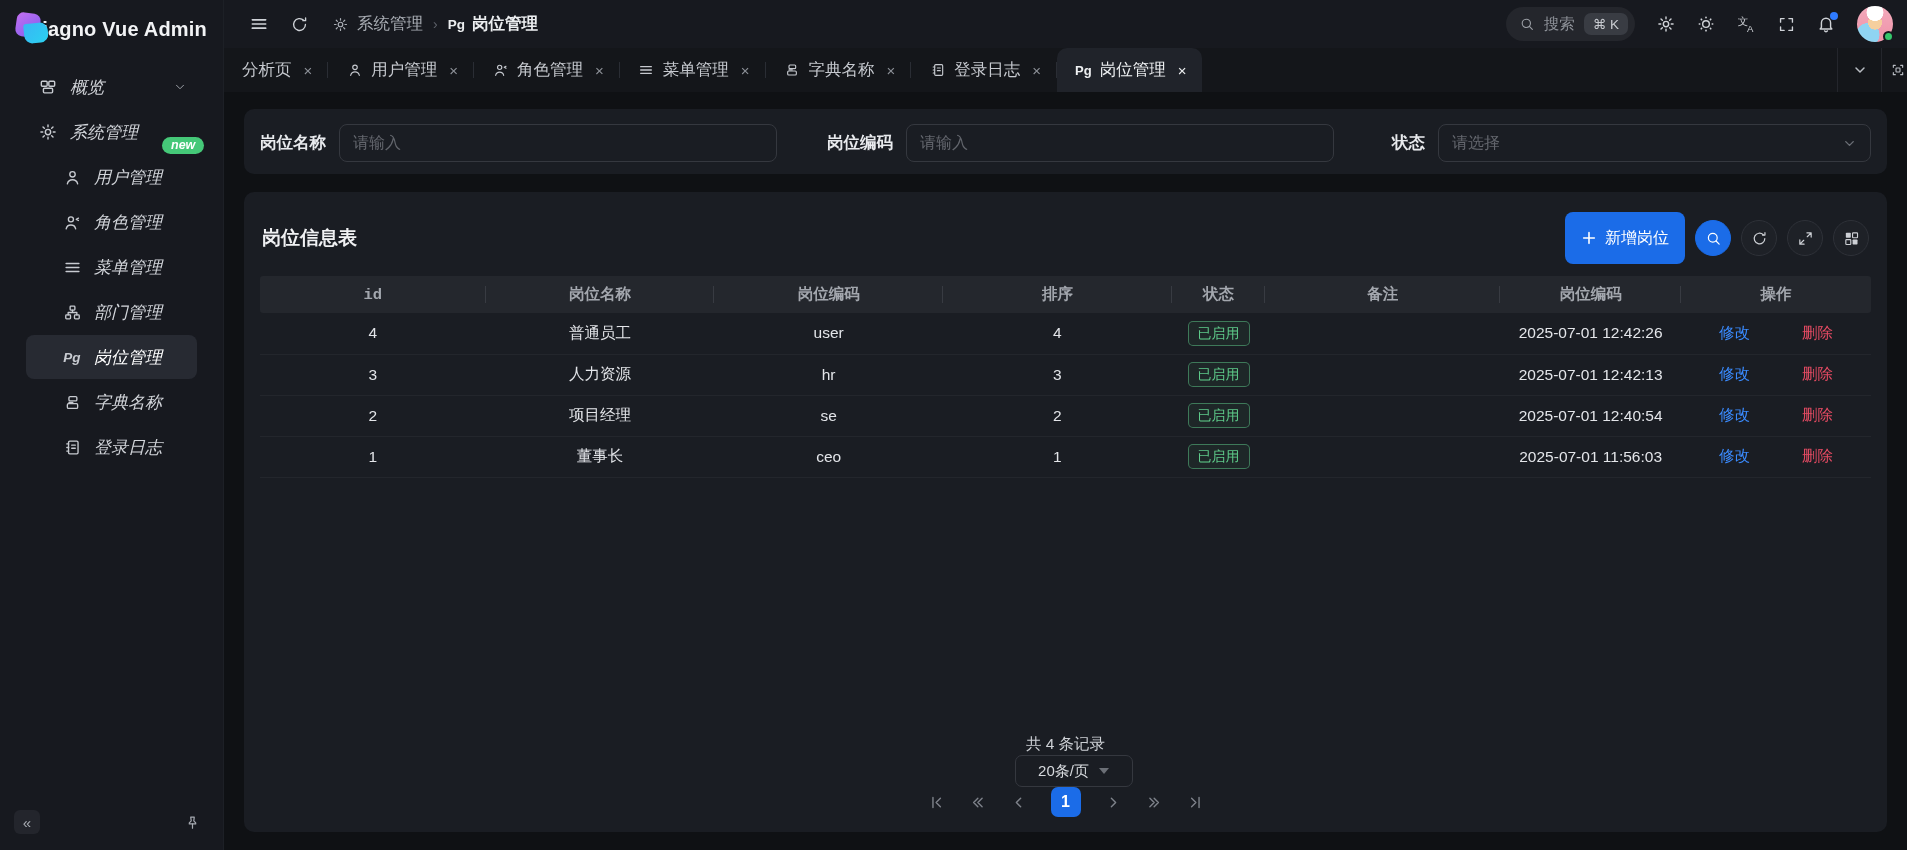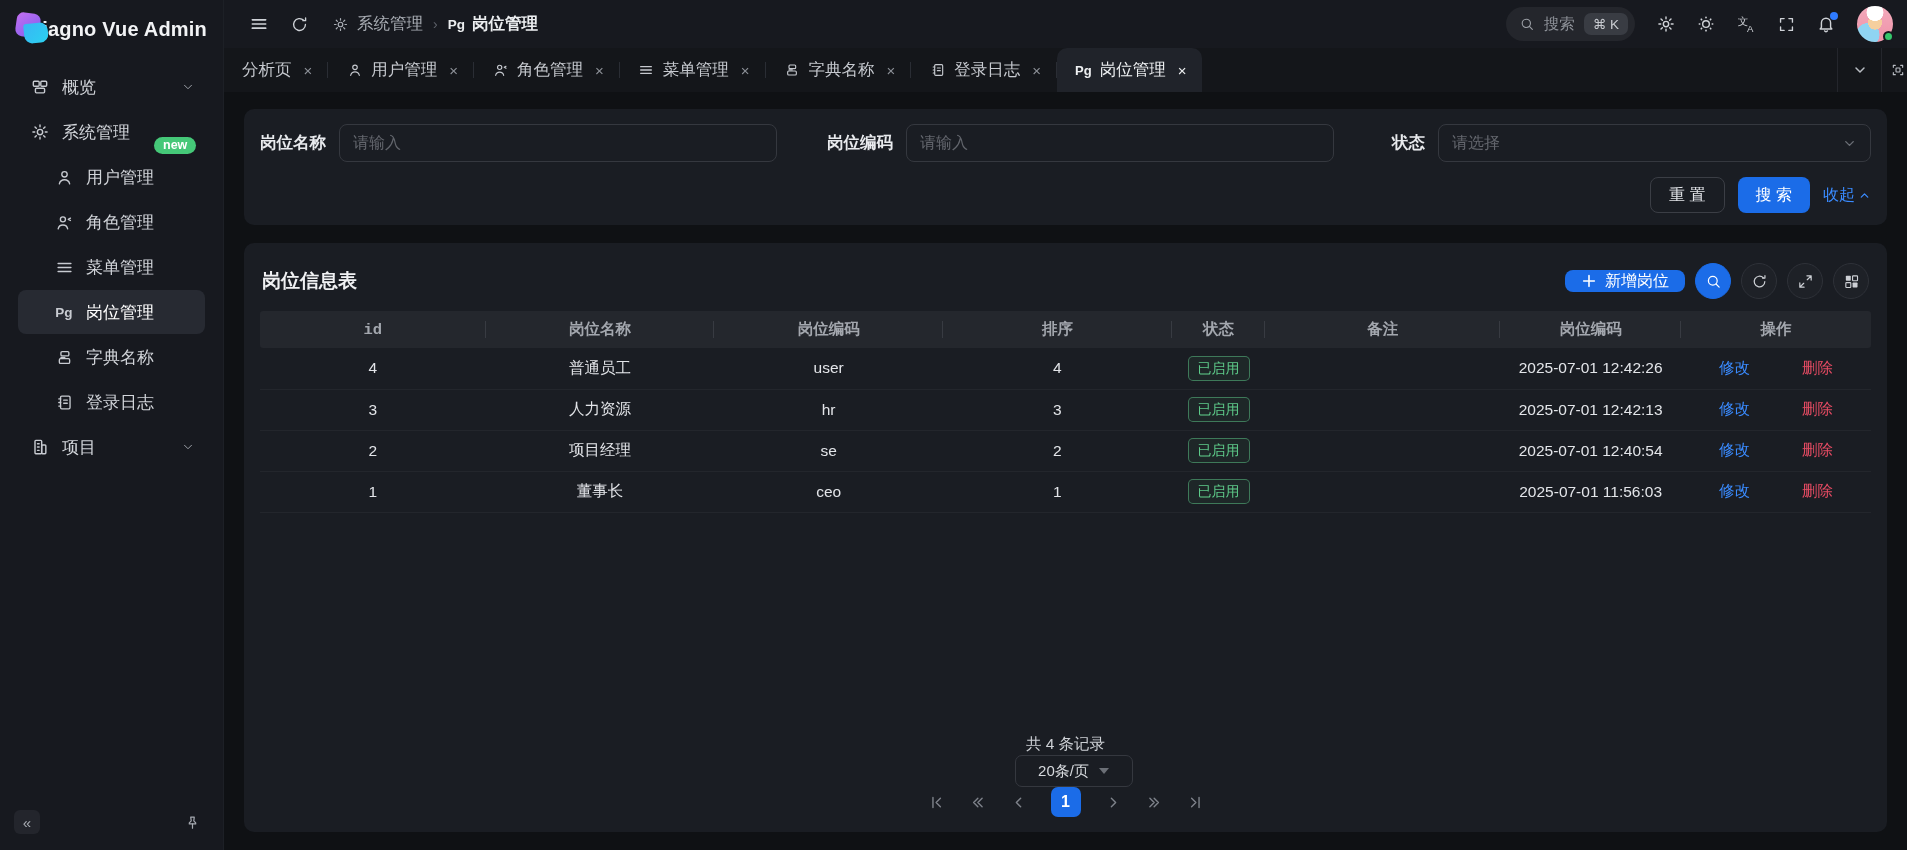--- a/index.html
+++ b/index.html
@@ -15,21 +15,21 @@
   
   .sidebar { width:224px; height:100%; background:#17191f; flex:0 0 auto;
              display:flex; flex-direction:column; border-right:1px solid #1d2026; }
   .logo-row { height:58px; display:flex; align-items:center; padding:0 16px; gap:11px; flex:0 0 auto;}
   .logo-mark { width:34px; height:32px; position:relative; }
   .logo-mark .tri1{ position:absolute; left:0; top:0; width:24px; height:24px;
       background:linear-gradient(135deg,#c46ff0,#7b5cf0); border-radius:7px 7px 2px 7px; transform:rotate(8deg);}
   .logo-mark .tri2{ position:absolute; left:8px; top:10px; width:24px; height:20px;
       background:linear-gradient(135deg,#38b6f5,#2bd2f0); border-radius:3px 8px 8px 8px; transform:rotate(-6deg);}
   .logo-title { font-size:20px; font-weight:700; color:#f2f3f5; letter-spacing:.2px; white-space:nowrap;}
-  .side-nav { flex:1 1 auto; padding:6px 8px 0; overflow:hidden; }
+  .side-nav { flex:1 1 auto; padding:6px 16px 0; overflow:hidden;font-style:italic; }
   .side-item { height:44px; display:flex; align-items:center; gap:12px;
                margin:1px 10px; padding:0 10px 0 12px; border-radius:8px;
                color:#d2d5da; font-size:17px; cursor:pointer; }
   .side-item .s-ico { width:20px; height:20px; color:#c8cbd1; flex:0 0 auto; display:flex; align-items:center; justify-content:center;}
   .side-item.child { padding-left:36px; }
   .side-item.active { background:#272a32; color:#ffffff; }
   .side-item .lbl { white-space:nowrap; }
   .side-item .spacer { flex:1 1 auto; }
   .chev { width:14px; height:14px; color:#9da1a8; }
   .badge-new { background:#45c878; color:#fff; font-size:12.5px; font-weight:700;
@@ -113,21 +113,21 @@
   .btn-blue { background:#1b6ce8; color:#fff; border:none; }
   .link-collapse { color:#3a8bff; font-size:16px; display:flex; align-items:center; gap:3px; cursor:pointer; }
   .link-collapse .chev { color:#3a8bff; width:13px; height:13px;}
 
   
   .table-card { flex:1 1 auto; display:flex; flex-direction:column; padding:0 16px; min-height:0; }
   .table-head-row { display:flex; align-items:center; padding:20px 2px 12px; }
   .table-title { font-size:19px; font-weight:700; color:#f0f1f3; }
   .th-spacer { flex:1 1 auto; }
   .tool-btns { display:flex; align-items:center; gap:10px; }
-  .btn-add { height:22px; padding:0 16px; font-size:16px; gap:8px; }
+  .btn-add { height:52px; padding:0 16px; font-size:16px; gap:8px; }
   .btn-add .plus-ico { width:16px; height:16px; }
   .circle-btn { width:36px; height:36px; border-radius:50%; display:flex; align-items:center; justify-content:center;
                 cursor:pointer; color:#cdd0d5; background:#1e2127; border:1px solid #2e3138;}
   .circle-btn svg { width:17px; height:17px; }
   .circle-btn.blue { background:#1b6ce8; border-color:#1b6ce8; color:#fff; }
 
   table.grid { width:100%; border-collapse:collapse; table-layout:fixed; }
   .grid th { background:#24272d; height:37px; font-size:15.5px; font-weight:700; color:#a3a7ae; position:relative; }
   .grid th:not(:last-child)::after { content:""; position:absolute; right:0; top:10px; bottom:10px; width:1px; background:#383b42;}
   .grid th:first-child { border-radius:3px 0 0 3px;font-family:Liberation Mono, monospace; }
@@ -219,20 +219,31 @@
 
     <div class="side-item child">
       <span class="s-ico">
         <svg class="ico" viewBox="0 0 24 24" width="19" height="19">
             <path d="M4 7h16M4 12h16M4 17h16" stroke-width="2"></path>
           </svg>
       </span>
       <span class="lbl">菜单管理</span>
     </div>
 
+    <div class="side-item child">
+      <span class="s-ico">
+        <svg class="ico" viewBox="0 0 24 24" width="19" height="19">
+            <rect x="9" y="4" width="6" height="5" rx="1"></rect>
+            <rect x="3.5" y="15" width="6" height="5" rx="1"></rect>
+            <rect x="14.5" y="15" width="6" height="5" rx="1"></rect>
+            <path d="M12 9v3M6.5 15v-3h11v3"></path>
+          </svg>
+      </span>
+      <span class="lbl">部门管理</span>
+    </div>
 
     <div class="side-item child active">
       <span class="s-ico pg-txt">Pg</span>
       <span class="lbl">岗位管理</span>
     </div>
 
     <div class="side-item child">
       <span class="s-ico">
         <svg class="ico" viewBox="0 0 24 24" width="19" height="19">
             <rect x="7.5" y="4.5" width="10" height="5.5" rx="1.5"></rect>
@@ -246,34 +257,20 @@
     <div class="side-item child">
       <span class="s-ico">
         <svg class="ico" viewBox="0 0 24 24" width="19" height="19">
             <rect x="7" y="4" width="12" height="16" rx="1.6"></rect>
             <path d="M4.8 7.5h2.4M4.8 12h2.4M4.8 16.5h2.4M11 9h4.5M11 13h4.5"></path>
           </svg>
       </span>
       <span class="lbl">登录日志</span>
     </div>
 
-    <div class="side-item">
-      <span class="s-ico">
-        <svg class="ico" viewBox="0 0 24 24" width="20" height="20">
-            <rect x="6" y="4" width="8" height="16" rx="1"></rect>
-            <rect x="14" y="9.5" width="5" height="10.5" rx="1"></rect>
-            <path d="M9 8h2M9 12h2M9 16h2"></path>
-          </svg>
-      </span>
-      <span class="lbl">项目</span>
-      <span class="spacer"></span>
-      <svg class="chev" viewBox="0 0 24 24">
-          <path class="ico" stroke-width="2.2" d="M6 9l6 6 6-6"></path>
-        </svg>
-    </div>
 
   </nav>
 
   <div class="side-footer">
     <span class="collapse-box">«</span>
     <span class="spacer"></span>
     <span class="pin-btn">
       <svg class="ico" viewBox="0 0 24 24" width="17" height="17">
           <path d="M9.5 4.5h5l-.7 5.2 2.7 2.8v1.5H7.5v-1.5l2.7-2.8z"></path>
           <path d="M12 14v6"></path>
@@ -445,30 +442,20 @@
         </div>
         <div class="f-group grow">
           <span class="f-label">状态</span>
           <span class="f-input f-select">
             <span>请选择</span>
             <svg class="sel-chev ico" viewBox="0 0 24 24">
                 <path d="M6 9l6 6 6-6" stroke-width="2.2"></path>
               </svg>
           </span>
         </div>
-      </div>
-      <div class="filter-btns">
-        <span class="btn btn-ghost">重 置</span>
-        <span class="btn btn-blue">搜 索</span>
-        <span class="link-collapse">
-          <span>收起</span>
-          <svg class="chev ico" viewBox="0 0 24 24">
-              <path d="M6 15l6-6 6 6" stroke-width="2.4"></path>
-            </svg>
-        </span>
       </div>
     </section>
 
     <section class="card table-card">
       <div class="table-head-row">
         <span class="table-title">岗位信息表</span>
         <span class="th-spacer"></span>
         <div class="tool-btns">
           <span class="btn btn-blue btn-add">
             <svg class="plus-ico ico" viewBox="0 0 24 24">

